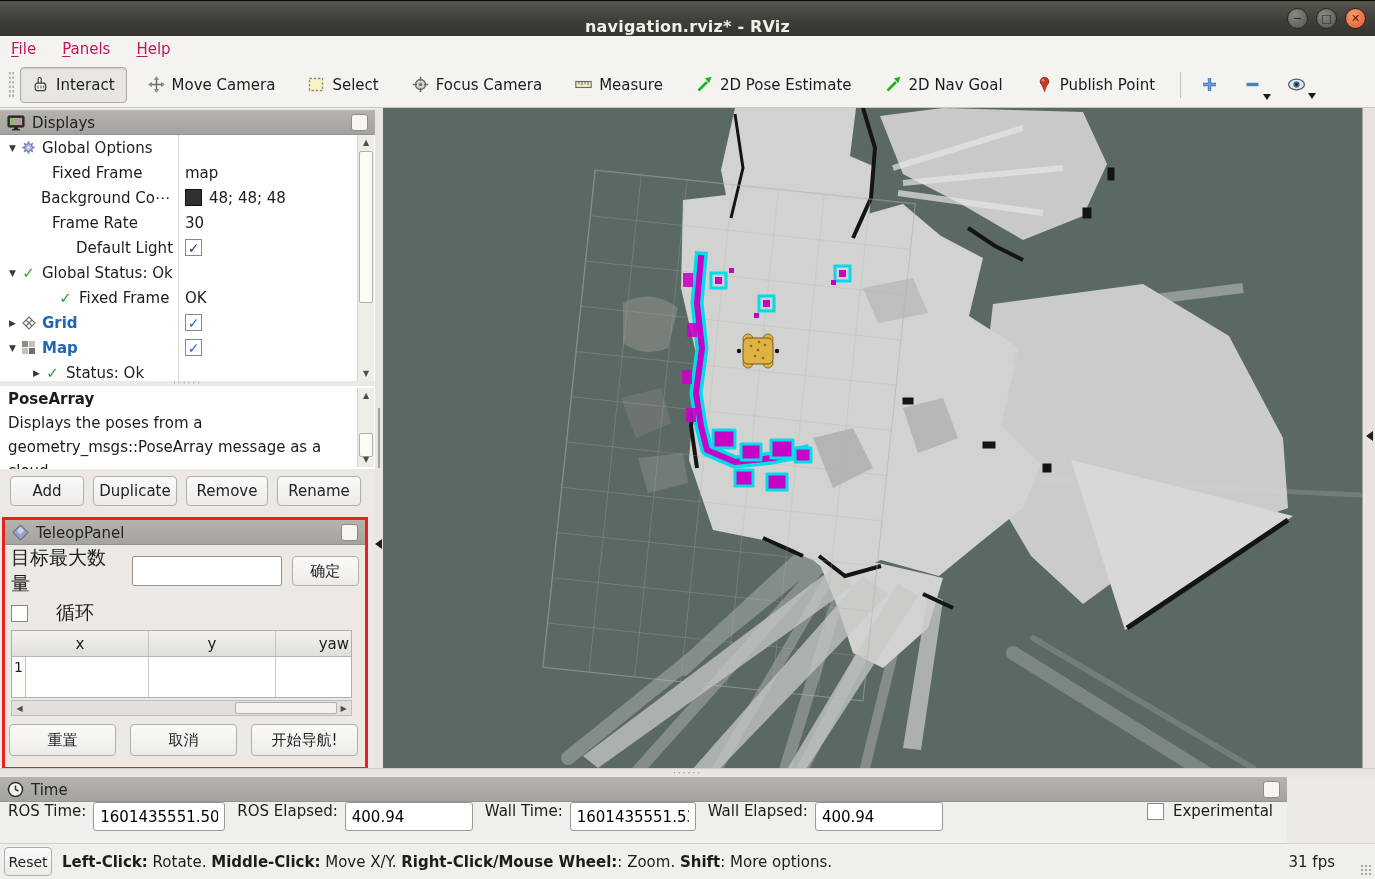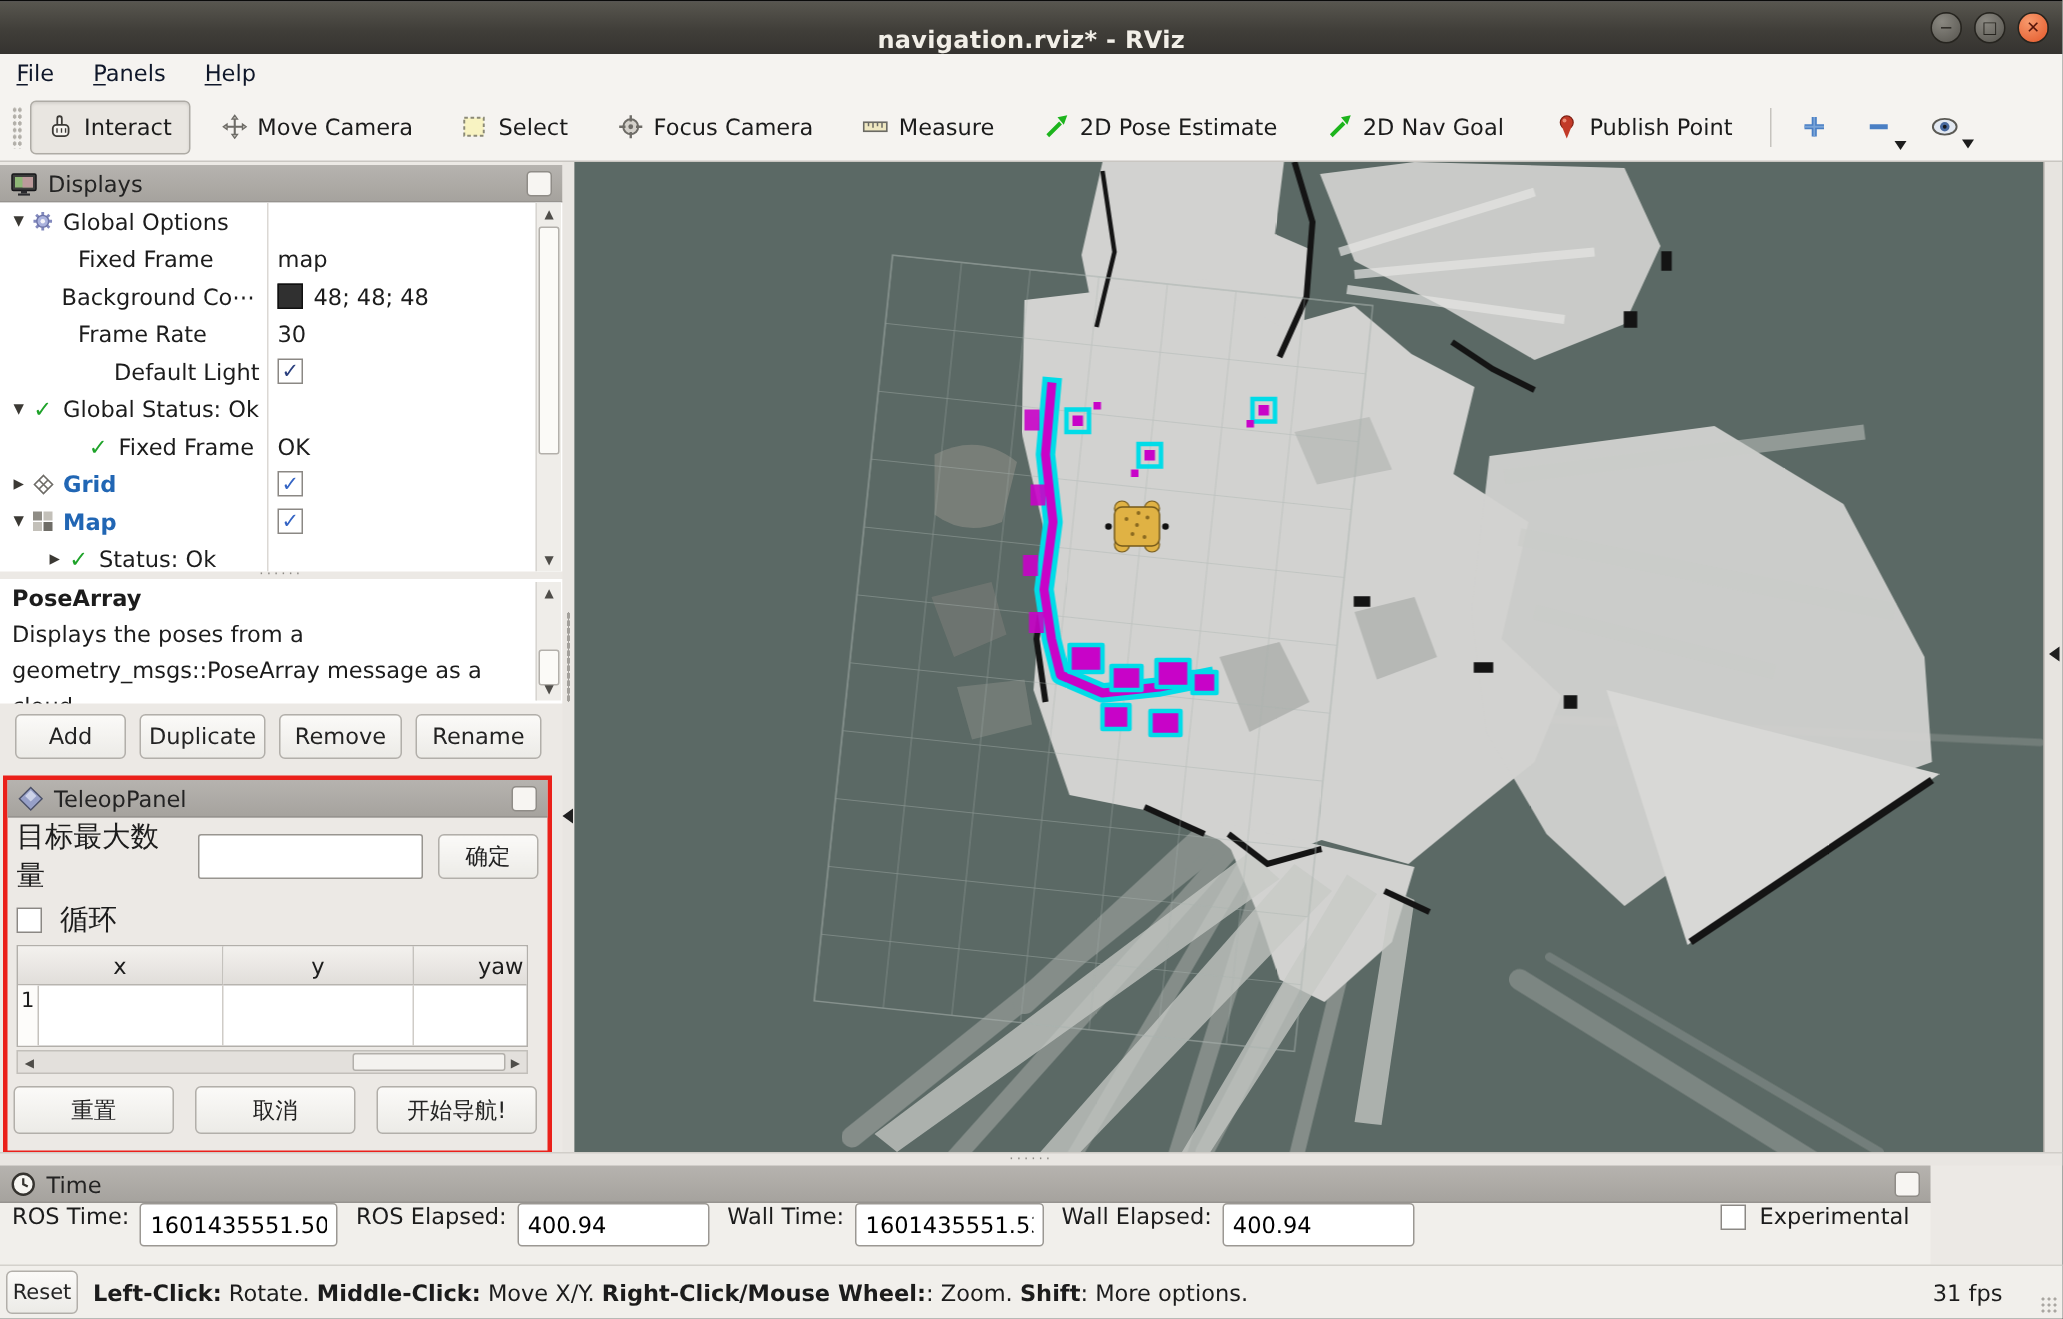--- a/index.html
+++ b/index.html
@@ -16,21 +16,21 @@
   .title{color:#f2efe8;font-weight:bold;font-size:16px;letter-spacing:.2px}
   .win-controls{position:absolute;right:9px;top:7px;display:flex;gap:8px}
   .wbtn{width:21px;height:21px;border-radius:50%;display:flex;align-items:center;justify-content:center;
     font-size:11px;line-height:1;color:#26241f;border:1px solid #26241f;box-sizing:border-box;
     background:radial-gradient(circle at 35% 28%,#8a8881,#56544e)}
   .wbtn.close{background:radial-gradient(circle at 35% 28%,#f79a6d,var(--close-button,#e4582a));color:#57150a}
 
   
   .menubar{position:absolute;top:36px;left:0;right:0;height:26px;background:#f5f3f0;
     display:flex;align-items:center;padding-left:11px;gap:26px;font-size:15px}
-  .menu-item{color:#0f172a}
+  .menu-item{color:#be185d}
   .menu-item u{text-decoration:underline;text-underline-offset:2px}
 
   
   .toolbar{position:absolute;top:62px;left:0;right:0;height:46px;background:#f5f3f0;
     border-bottom:1px solid #c9c6c1;box-sizing:border-box;display:flex;align-items:center;padding-left:6px}
   .tool-handle{width:7px;height:28px;margin:0 5px 0 2px;
     background-image:radial-gradient(#b2afa9 1px,transparent 1.2px);background-size:3.5px 4.5px}
   .toolbtn{display:flex;align-items:center;gap:7px;height:34px;padding:0 11px;border-radius:4px;
     font-size:15px;color:#1b1b1b;border:1px solid transparent;margin-right:9px;white-space:nowrap}
   .toolbtn.active{background:#e9e6e1;border-color:#aeaba5;box-shadow:inset 0 1px 2px rgba(0,0,0,.10)}
@@ -81,21 +81,21 @@
   .btn.w1{width:74px}.btn.w2{width:84px}.btn.w3{width:82px}.btn.w4{width:84px}
 
   
   .teleop{position:absolute;top:409px;left:2px;width:360px;height:247px;
     border:3px solid var(--highlight-red,#ea201a);background:#ece9e5}
   .tp-row1{position:absolute;top:36px;left:6px;right:6px;height:30px;display:flex;align-items:center}
   .tp-label{font-size:19px}
   .tp-input{margin-left:8px;width:150px;height:30px;background:#fff;border:1px solid #989590;
     border-radius:2px;box-sizing:border-box;font:inherit;padding:0 5px}
   .tp-confirm{margin-left:10px;width:68px}
-  .tp-looprow{position:absolute;top:80px;left:6px;display:flex;align-items:center;gap:12px}
+  .tp-looprow{position:absolute;top:80px;left:6px;display:flex;align-items:center;gap:28px}
   .ttable{position:absolute;top:110px;left:6px;width:341px;height:68px;background:#fff;
     border:1px solid #b2afaa;box-sizing:border-box;font-size:15px}
   .th-row{display:flex;height:26px}
   .th-cell{background:linear-gradient(#f3f1ee,#e1deda);border-right:1px solid #c5c2bd;
     border-bottom:1px solid #b7b4af;box-sizing:border-box;display:flex;align-items:center;justify-content:center}
   .th-cell.last{justify-content:flex-end;padding-right:2px;border-right:none}
   .tb-row{display:flex;height:40px}
   .tb-rowhdr{width:14px;background:#fdfcfa;border-right:1px solid #c5c2bd;box-sizing:border-box;
     display:flex;align-items:flex-start;justify-content:center;font-size:14px;padding-top:2px}
   .tb-cell{border-right:1px solid #cfccc7;box-sizing:border-box}

